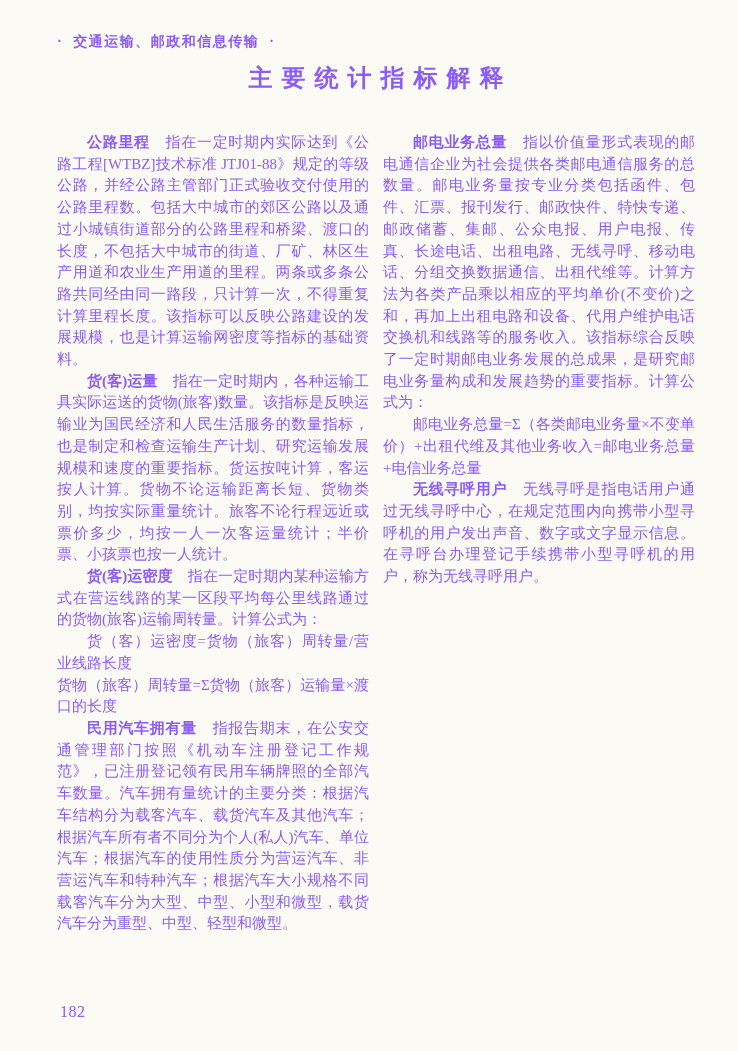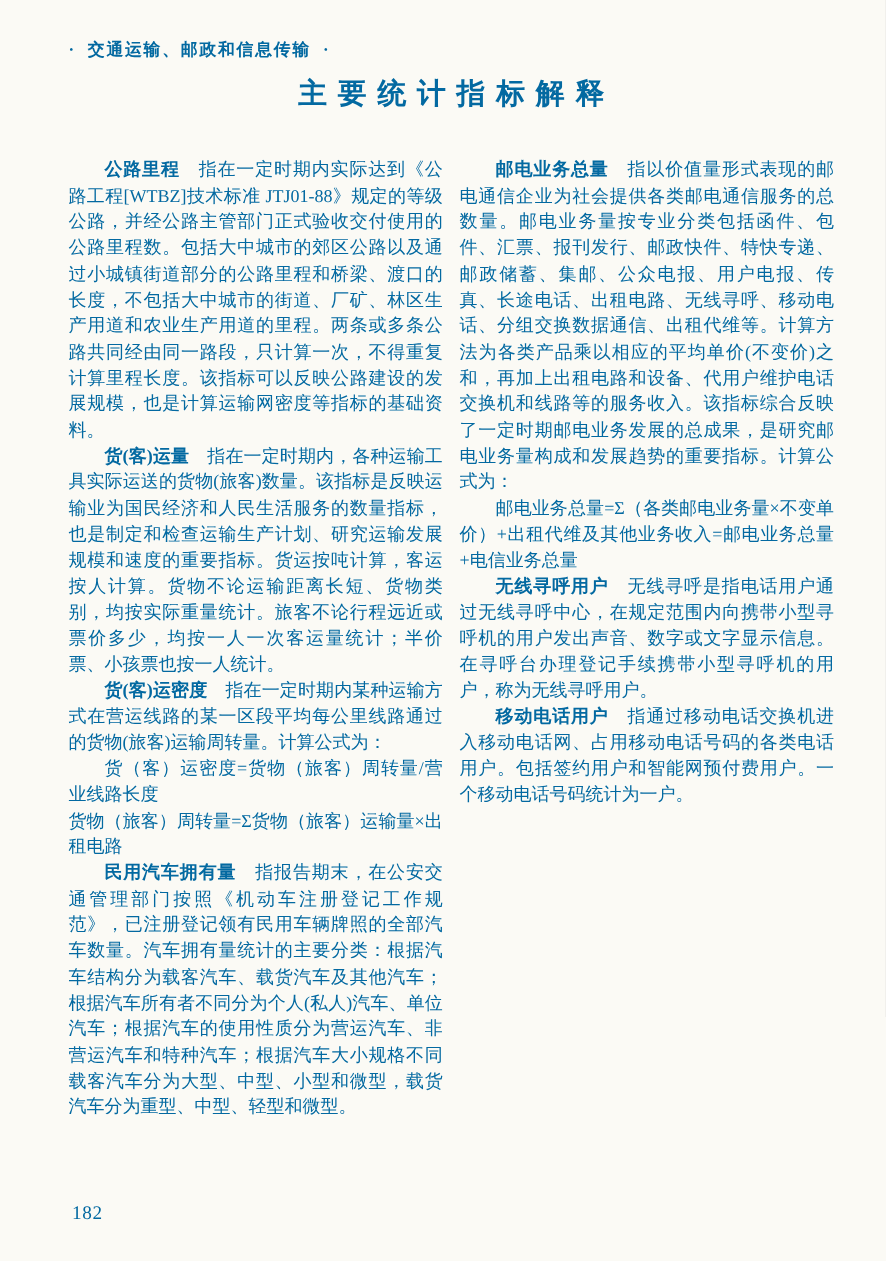--- a/index.html
+++ b/index.html
@@ -9,21 +9,21 @@
   }
   .page {
     position: relative;
     width: 738px;
     height: 1051px;
     margin: 0 auto;
     background: #fbfaf5;
     box-sizing: border-box;
     padding: 33px 43px 0 57px;
     overflow: hidden;
-    color: #0369a1;
+    color: #8b5cf6;
     font-family: "Liberation Serif", "DejaVu Serif", serif;
   }
   .section-header {
     font-size: 14px;
     font-weight: bold;
     letter-spacing: 1.5px;
     white-space: pre;
   }
   .page-title {
     margin-top: 11px;
@@ -68,22 +68,21 @@
 <div class="page">
   <div class="section-header">·  交通运输、邮政和信息传输  ·</div>
 
   <h1 class="page-title">主要统计指标解释</h1>
 
   <div class="columns">
       <p class="para"><b class="term">公路里程</b>　指在一定时期内实际达到《公路工程[WTBZ]技术标准 JTJ01-88》规定的等级公路，并经公路主管部门正式验收交付使用的公路里程数。包括大中城市的郊区公路以及通过小城镇街道部分的公路里程和桥梁、渡口的长度，不包括大中城市的街道、厂矿、林区生产用道和农业生产用道的里程。两条或多条公路共同经由同一路段，只计算一次，不得重复计算里程长度。该指标可以反映公路建设的发展规模，也是计算运输网密度等指标的基础资料。</p>
       <p class="para"><b class="term">货(客)运量</b>　指在一定时期内，各种运输工具实际运送的货物(旅客)数量。该指标是反映运输业为国民经济和人民生活服务的数量指标，也是制定和检查运输生产计划、研究运输发展规模和速度的重要指标。货运按吨计算，客运按人计算。货物不论运输距离长短、货物类别，均按实际重量统计。旅客不论行程远近或票价多少，均按一人一次客运量统计；半价票、小孩票也按一人统计。</p>
       <p class="para"><b class="term">货(客)运密度</b>　指在一定时期内某种运输方式在营运线路的某一区段平均每公里线路通过的货物(旅客)运输周转量。计算公式为：</p>
       <p class="para">货（客）运密度=货物（旅客）周转量/营业线路长度</p>
-      <p class="para flush">货物（旅客）周转量=Σ货物（旅客）运输量×出租电路</p>
+      <p class="para flush">货物（旅客）周转量=Σ货物（旅客）运输量×渡口的长度</p>
       <p class="para"><b class="term">民用汽车拥有量</b>　指报告期末，在公安交通管理部门按照《机动车注册登记工作规范》，已注册登记领有民用车辆牌照的全部汽车数量。汽车拥有量统计的主要分类：根据汽车结构分为载客汽车、载货汽车及其他汽车；根据汽车所有者不同分为个人(私人)汽车、单位汽车；根据汽车的使用性质分为营运汽车、非营运汽车和特种汽车；根据汽车大小规格不同载客汽车分为大型、中型、小型和微型，载货汽车分为重型、中型、轻型和微型。</p>
       <p class="para"><b class="term">邮电业务总量</b>　指以价值量形式表现的邮电通信企业为社会提供各类邮电通信服务的总数量。邮电业务量按专业分类包括函件、包件、汇票、报刊发行、邮政快件、特快专递、邮政储蓄、集邮、公众电报、用户电报、传真、长途电话、出租电路、无线寻呼、移动电话、分组交换数据通信、出租代维等。计算方法为各类产品乘以相应的平均单价(不变价)之和，再加上出租电路和设备、代用户维护电话交换机和线路等的服务收入。该指标综合反映了一定时期邮电业务发展的总成果，是研究邮电业务量构成和发展趋势的重要指标。计算公式为：</p>
       <p class="para">邮电业务总量=Σ（各类邮电业务量×不变单价）+出租代维及其他业务收入=邮电业务总量+电信业务总量</p>
       <p class="para"><b class="term">无线寻呼用户</b>　无线寻呼是指电话用户通过无线寻呼中心，在规定范围内向携带小型寻呼机的用户发出声音、数字或文字显示信息。在寻呼台办理登记手续携带小型寻呼机的用户，称为无线寻呼用户。</p>
-      <p class="para"><b class="term">移动电话用户</b>　指通过移动电话交换机进入移动电话网、占用移动电话号码的各类电话用户。包括签约用户和智能网预付费用户。一个移动电话号码统计为一户。</p>
     </div>
 
   <div class="page-number">182</div>
 </div>
 
 </body></html>

